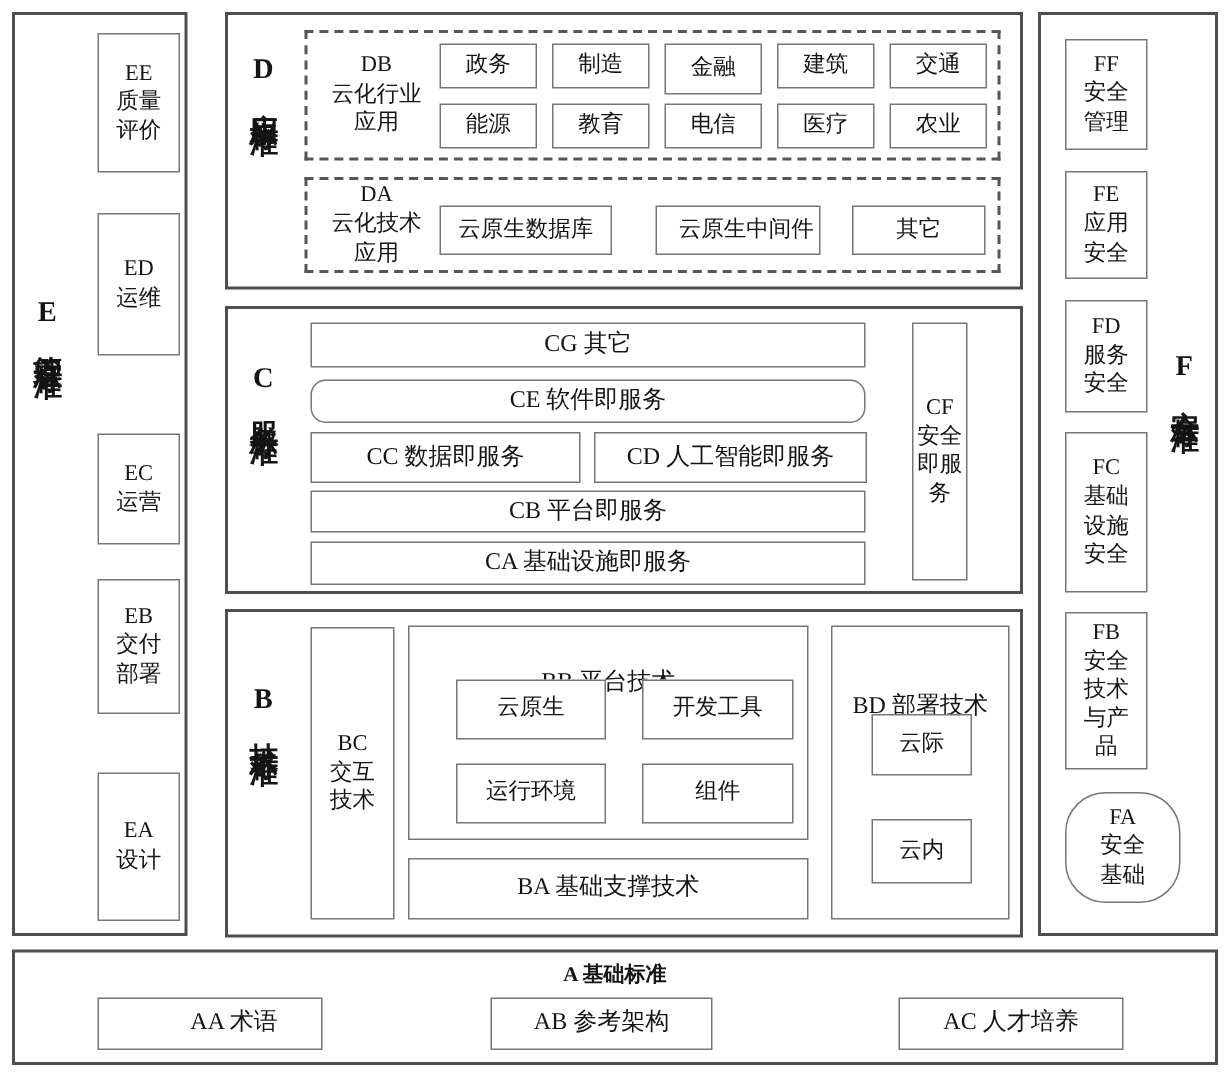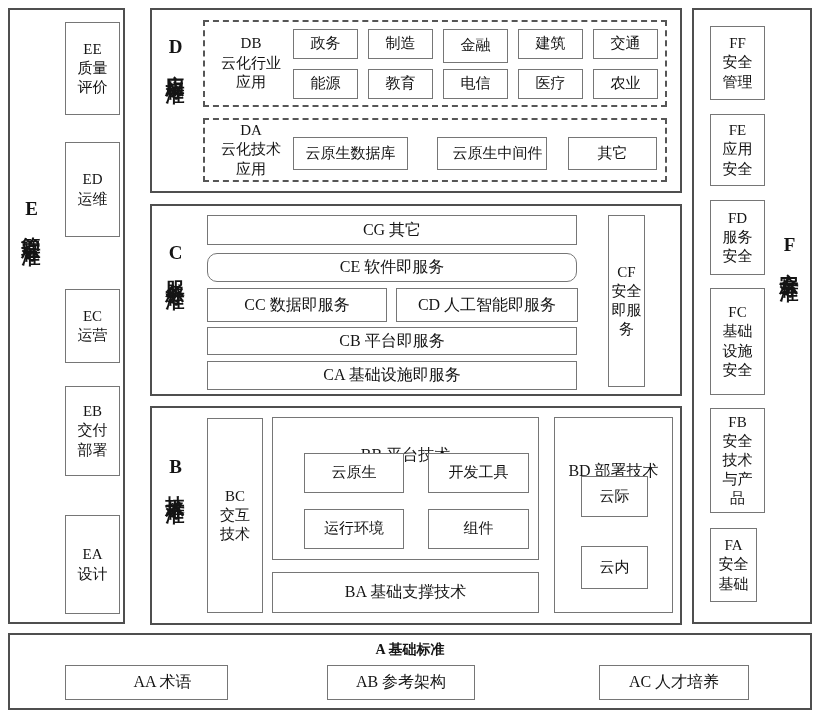--- a/index.html
+++ b/index.html
@@ -170,25 +170,25 @@
 安全</div>
     <div class="box" style="left:16px; top:278px; width:55px; height:107px;">FC
 基础
 设施
 安全</div>
     <div class="box" style="left:16px; top:398px; width:55px; height:105px;">FB
 安全
 技术
 与产
 品</div>
-    <div class="box" style="left:16px; top:518px; width:47px; height:74px;">FA
+    <div class="box" style="left:16px; top:518px; width:77px; height:74px;border-radius:27px;">FA
 安全
 基础</div>
   </div>
 
   <div class="panel" style="left:8px; top:633px; width:804px; height:77px;">
     <div class="a-title" style="top:6px;">A 基础标准</div>
-    <div class="box c-row" style="left:55px;  top:30px; width:163px; height:35px;padding-left:32px;">AA 术语</div>
+    <div class="box c-row" style="left:55px;  top:30px; width:150px; height:35px;padding-left:32px;">AA 术语</div>
     <div class="box c-row" style="left:317px; top:30px; width:148px; height:35px;">AB 参考架构</div>
     <div class="box c-row" style="left:589px; top:30px; width:150px; height:35px;">AC 人才培养</div>
   </div>
 
 </div>
 
 </body></html>

